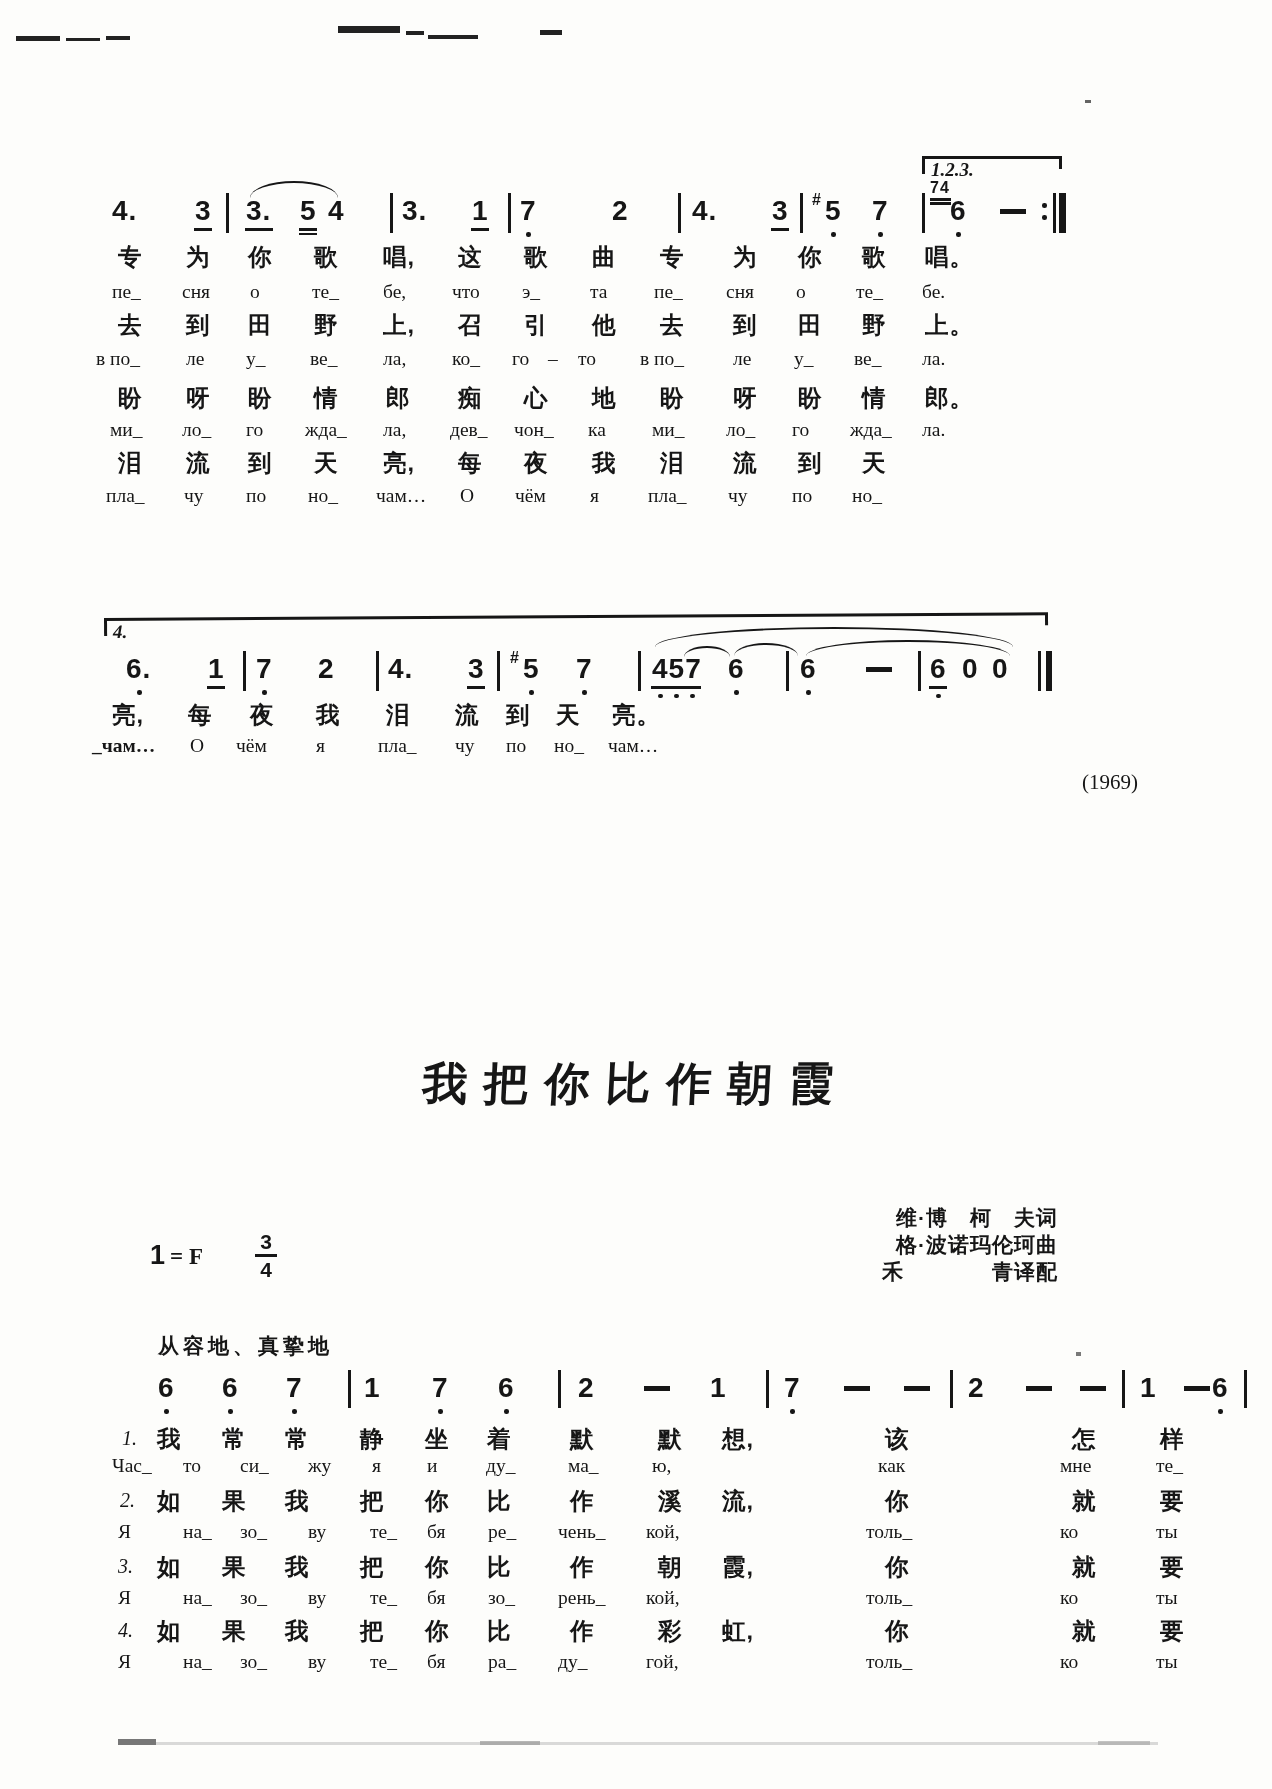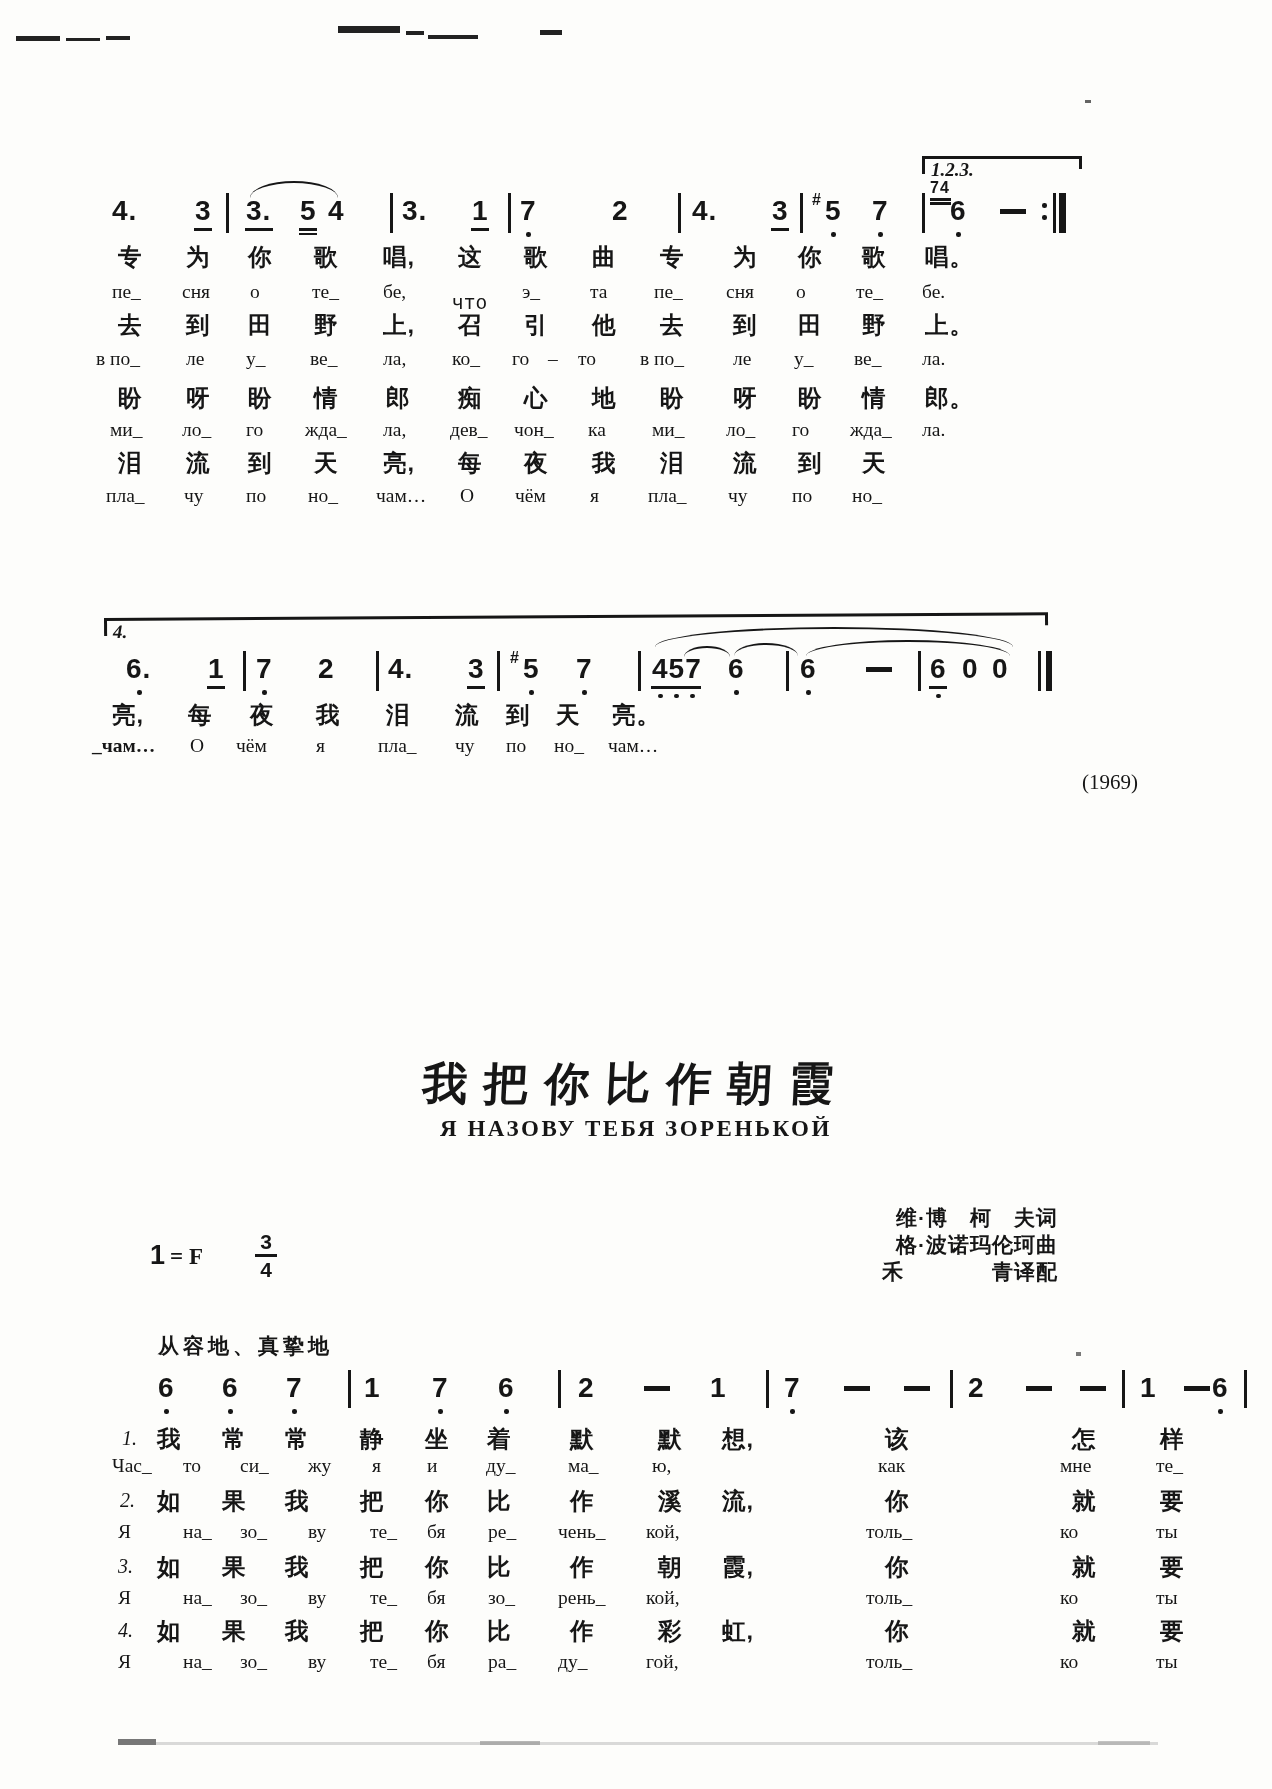--- a/index.html
+++ b/index.html
@@ -166,21 +166,21 @@
       <div class="note" style="left: 1140px; top: 1374px;">1</div>
       <div class="dash" style="left: 1184px; top: 1386px;"></div>
       <div class="note" style="left: 1212px; top: 1374px;">6</div>
       <div class="odot" style="left: 1218px; top: 1409px;"></div>
       <div class="bar" style="left: 1244px; top: 1370px; height: 38px;"></div>
       <div class="slur" style="left: 250px; top: 181px; width: 88px; height: 15px;"></div>
       <div class="slur" style="left: 655px; top: 627px; width: 358px; height: 18px;"></div>
       <div class="slur" style="left: 684px; top: 646px; width: 46px; height: 9px;"></div>
       <div class="slur" style="left: 734px; top: 643px; width: 64px; height: 11px;"></div>
       <div class="slur" style="left: 806px; top: 640px; width: 204px; height: 14px;"></div>
-      <div class="volta" style="left: 922px; top: 156px; width: 140px; padding-left: 20px;">
+      <div class="volta" style="left: 922px; top: 156px; width: 140px;">
         <div class="vl" style="height: 16px;"></div>
         <div class="vr" style="height: 11px;"></div>
         <span class="vtxt">1.2.3.</span>
       </div>
       <div class="volta" style="left: 104px; top: 618px; width: 944px; transform: rotate(-0.35deg); transform-origin: left top;">
         <div class="vl" style="height: 16px;"></div>
         <div class="vr" style="height: 11px;"></div>
         <span class="vtxt">4.</span>
       </div>
       <div class="zh" style="left: 118px; top: 246px;">专</div>
@@ -194,21 +194,21 @@
       <div class="zh" style="left: 660px; top: 246px;">专</div>
       <div class="zh" style="left: 733px; top: 246px;">为</div>
       <div class="zh" style="left: 798px; top: 246px;">你</div>
       <div class="zh" style="left: 862px; top: 246px;">歌</div>
       <div class="zh" style="left: 925px; top: 246px;">唱。</div>
       <div class="ru" style="left: 112px; top: 282px;">пе_</div>
       <div class="ru" style="left: 182px; top: 282px;">сня</div>
       <div class="ru" style="left: 250px; top: 282px;">о</div>
       <div class="ru" style="left: 312px; top: 282px;">те_</div>
       <div class="ru" style="left: 383px; top: 282px;">бе,</div>
-      <div class="ru" style="left: 452px; top: 295px; font-family: Liberation Mono, monospace;">что</div>
+      <div class="ru" style="left: 452px; top: 282px;">что</div>
       <div class="ru" style="left: 522px; top: 282px;">э_</div>
       <div class="ru" style="left: 590px; top: 282px;">та</div>
       <div class="ru" style="left: 654px; top: 282px;">пе_</div>
       <div class="ru" style="left: 726px; top: 282px;">сня</div>
       <div class="ru" style="left: 796px; top: 282px;">о</div>
       <div class="ru" style="left: 856px; top: 282px;">те_</div>
       <div class="ru" style="left: 922px; top: 282px;">бе.</div>
       <div class="zh" style="left: 118px; top: 314px;">去</div>
       <div class="zh" style="left: 186px; top: 314px;">到</div>
       <div class="zh" style="left: 248px; top: 314px;">田</div>
@@ -402,21 +402,20 @@
       <div class="ru" style="left: 558px; top: 1652px;">ду_</div>
       <div class="ru" style="left: 646px; top: 1652px;">гой,</div>
       <div class="ru" style="left: 866px; top: 1652px;">толь_</div>
       <div class="ru" style="left: 1060px; top: 1652px;">ко</div>
       <div class="ru" style="left: 1156px; top: 1652px;">ты</div>
     </div>
 
   <div class="year">(1969)</div>
 
   <div class="title-zh">我把你比作朝霞</div>
-  <div class="title-ru">Я НАЗОВУ ТЕБЯ ЗОРЕНЬКОЙ</div>
 
   <div class="credits">
     <div>维·博　柯　夫词</div>
     <div>格·波诺玛伦珂曲</div>
     <div>禾　　　　青译配</div>
   </div>
 
   <div class="keysig">
     <span class="k1">1</span><span class="keq">= F</span>
   </div>

